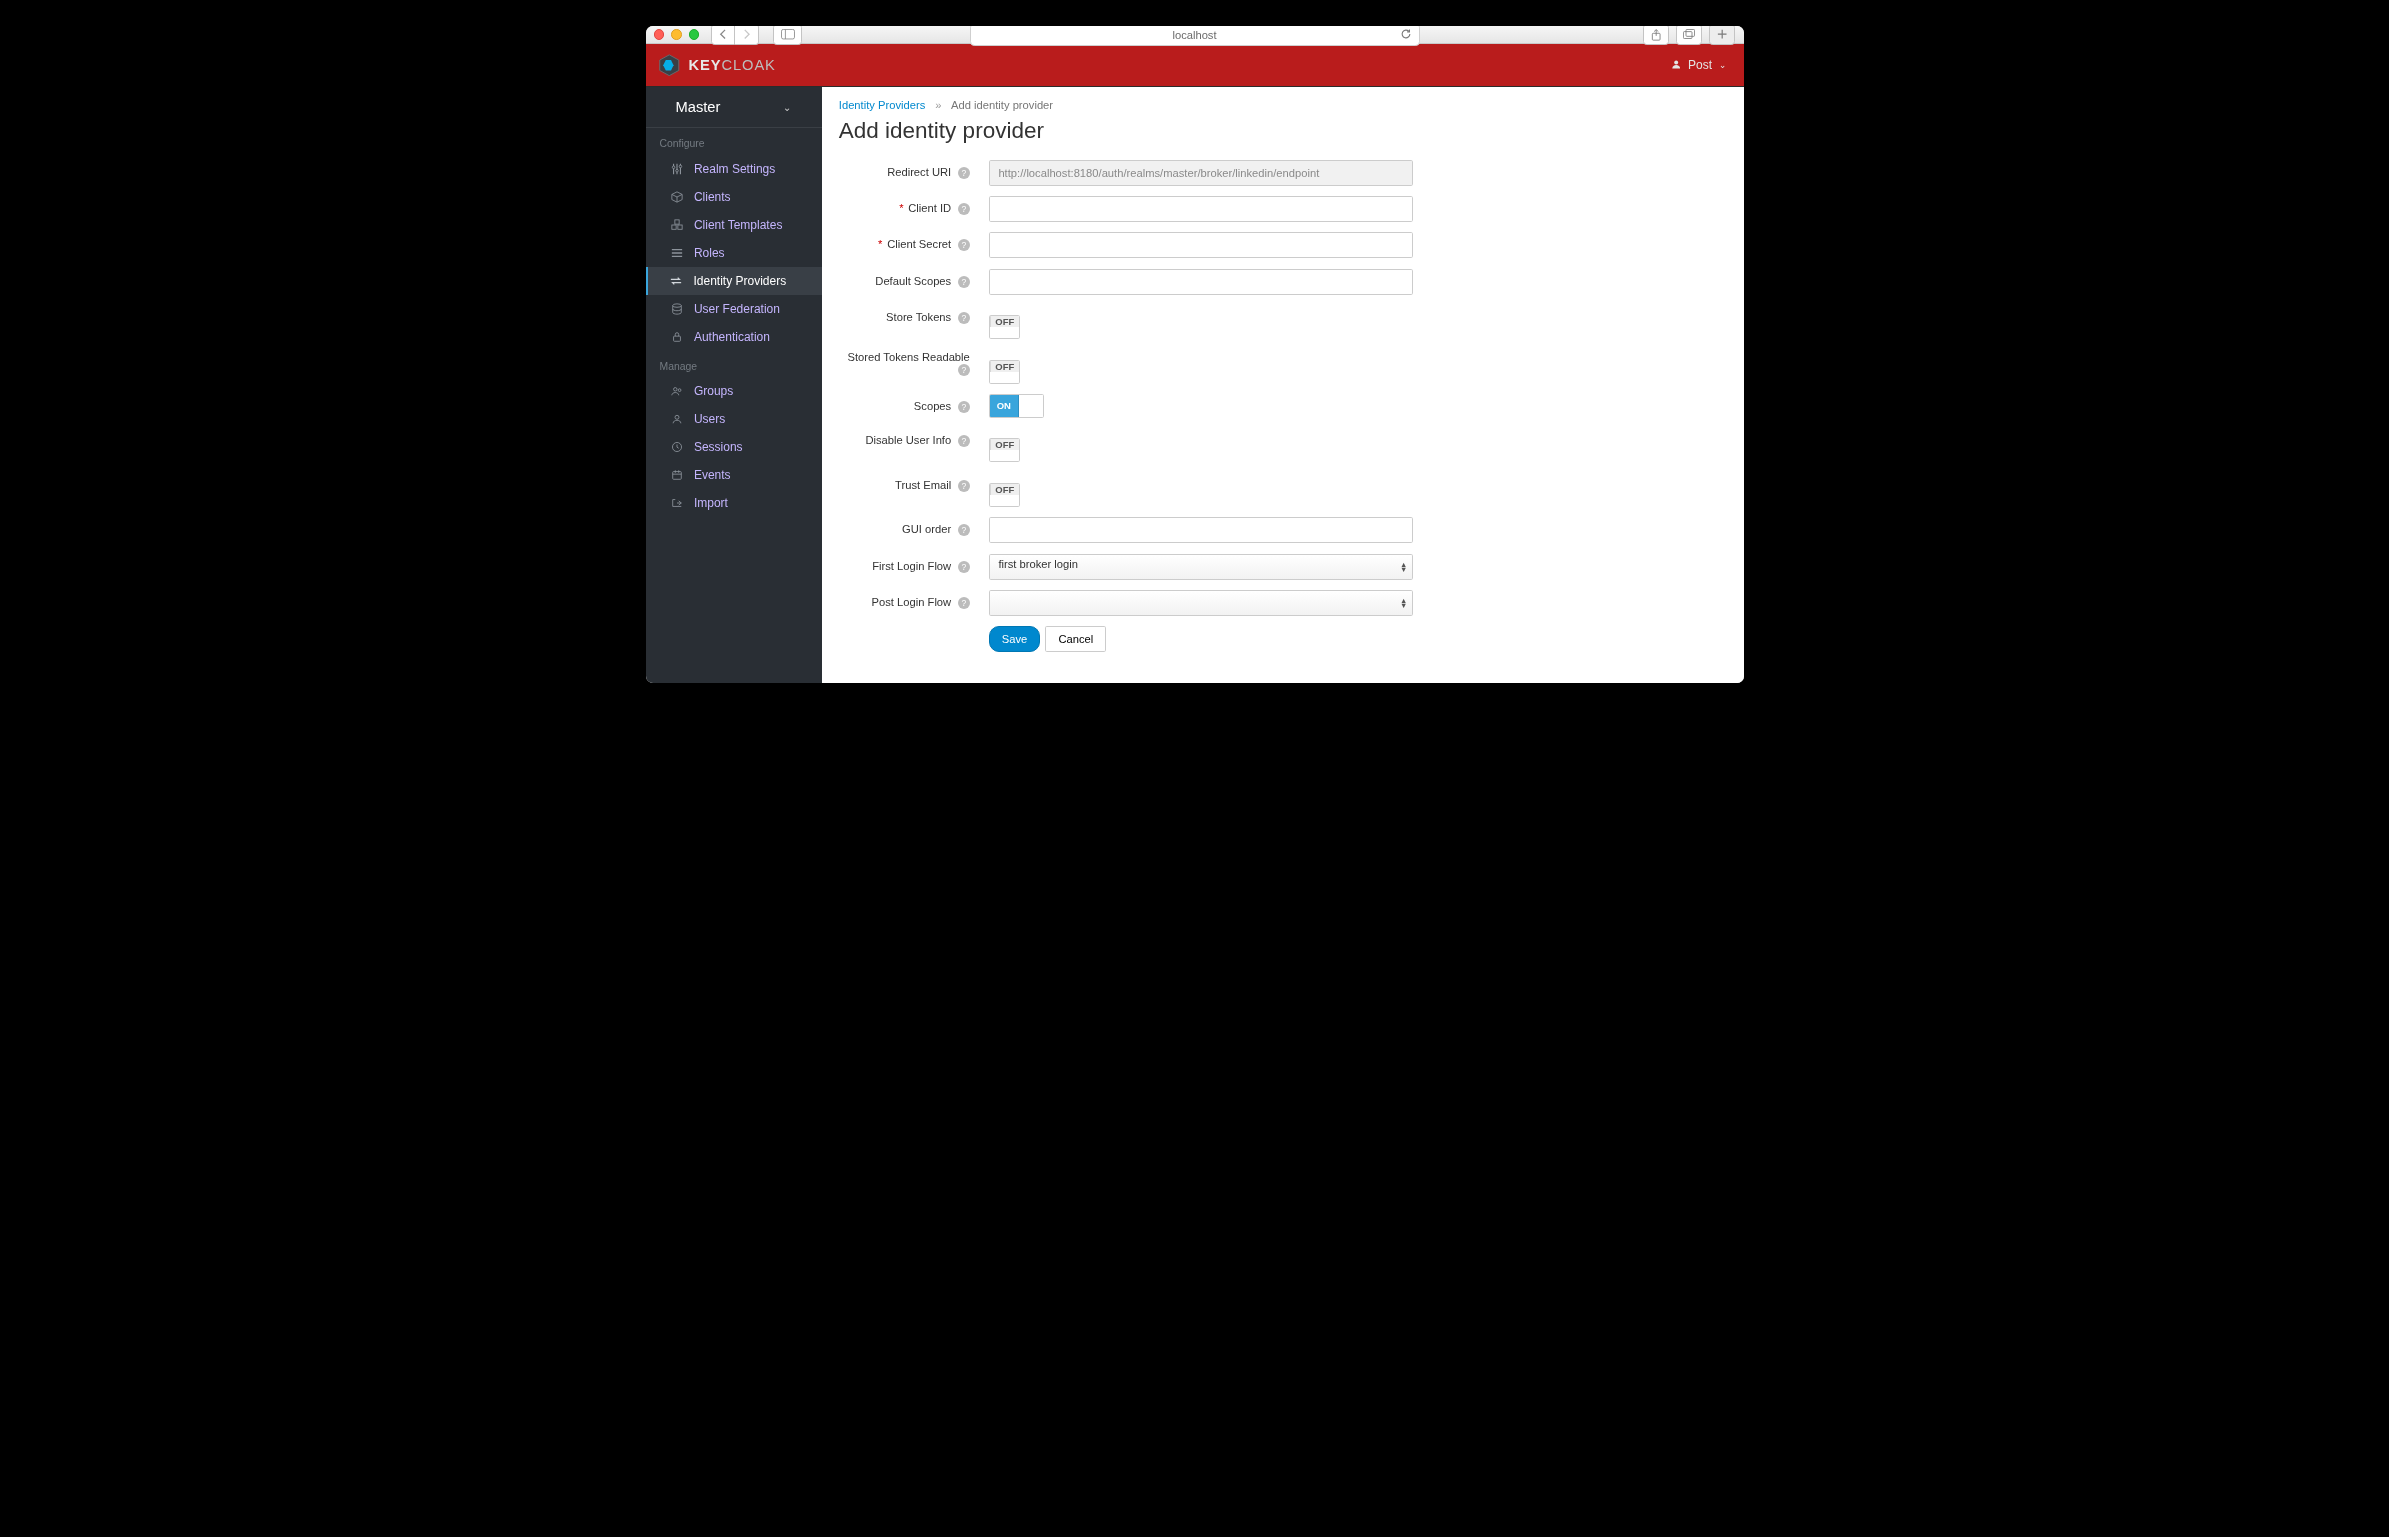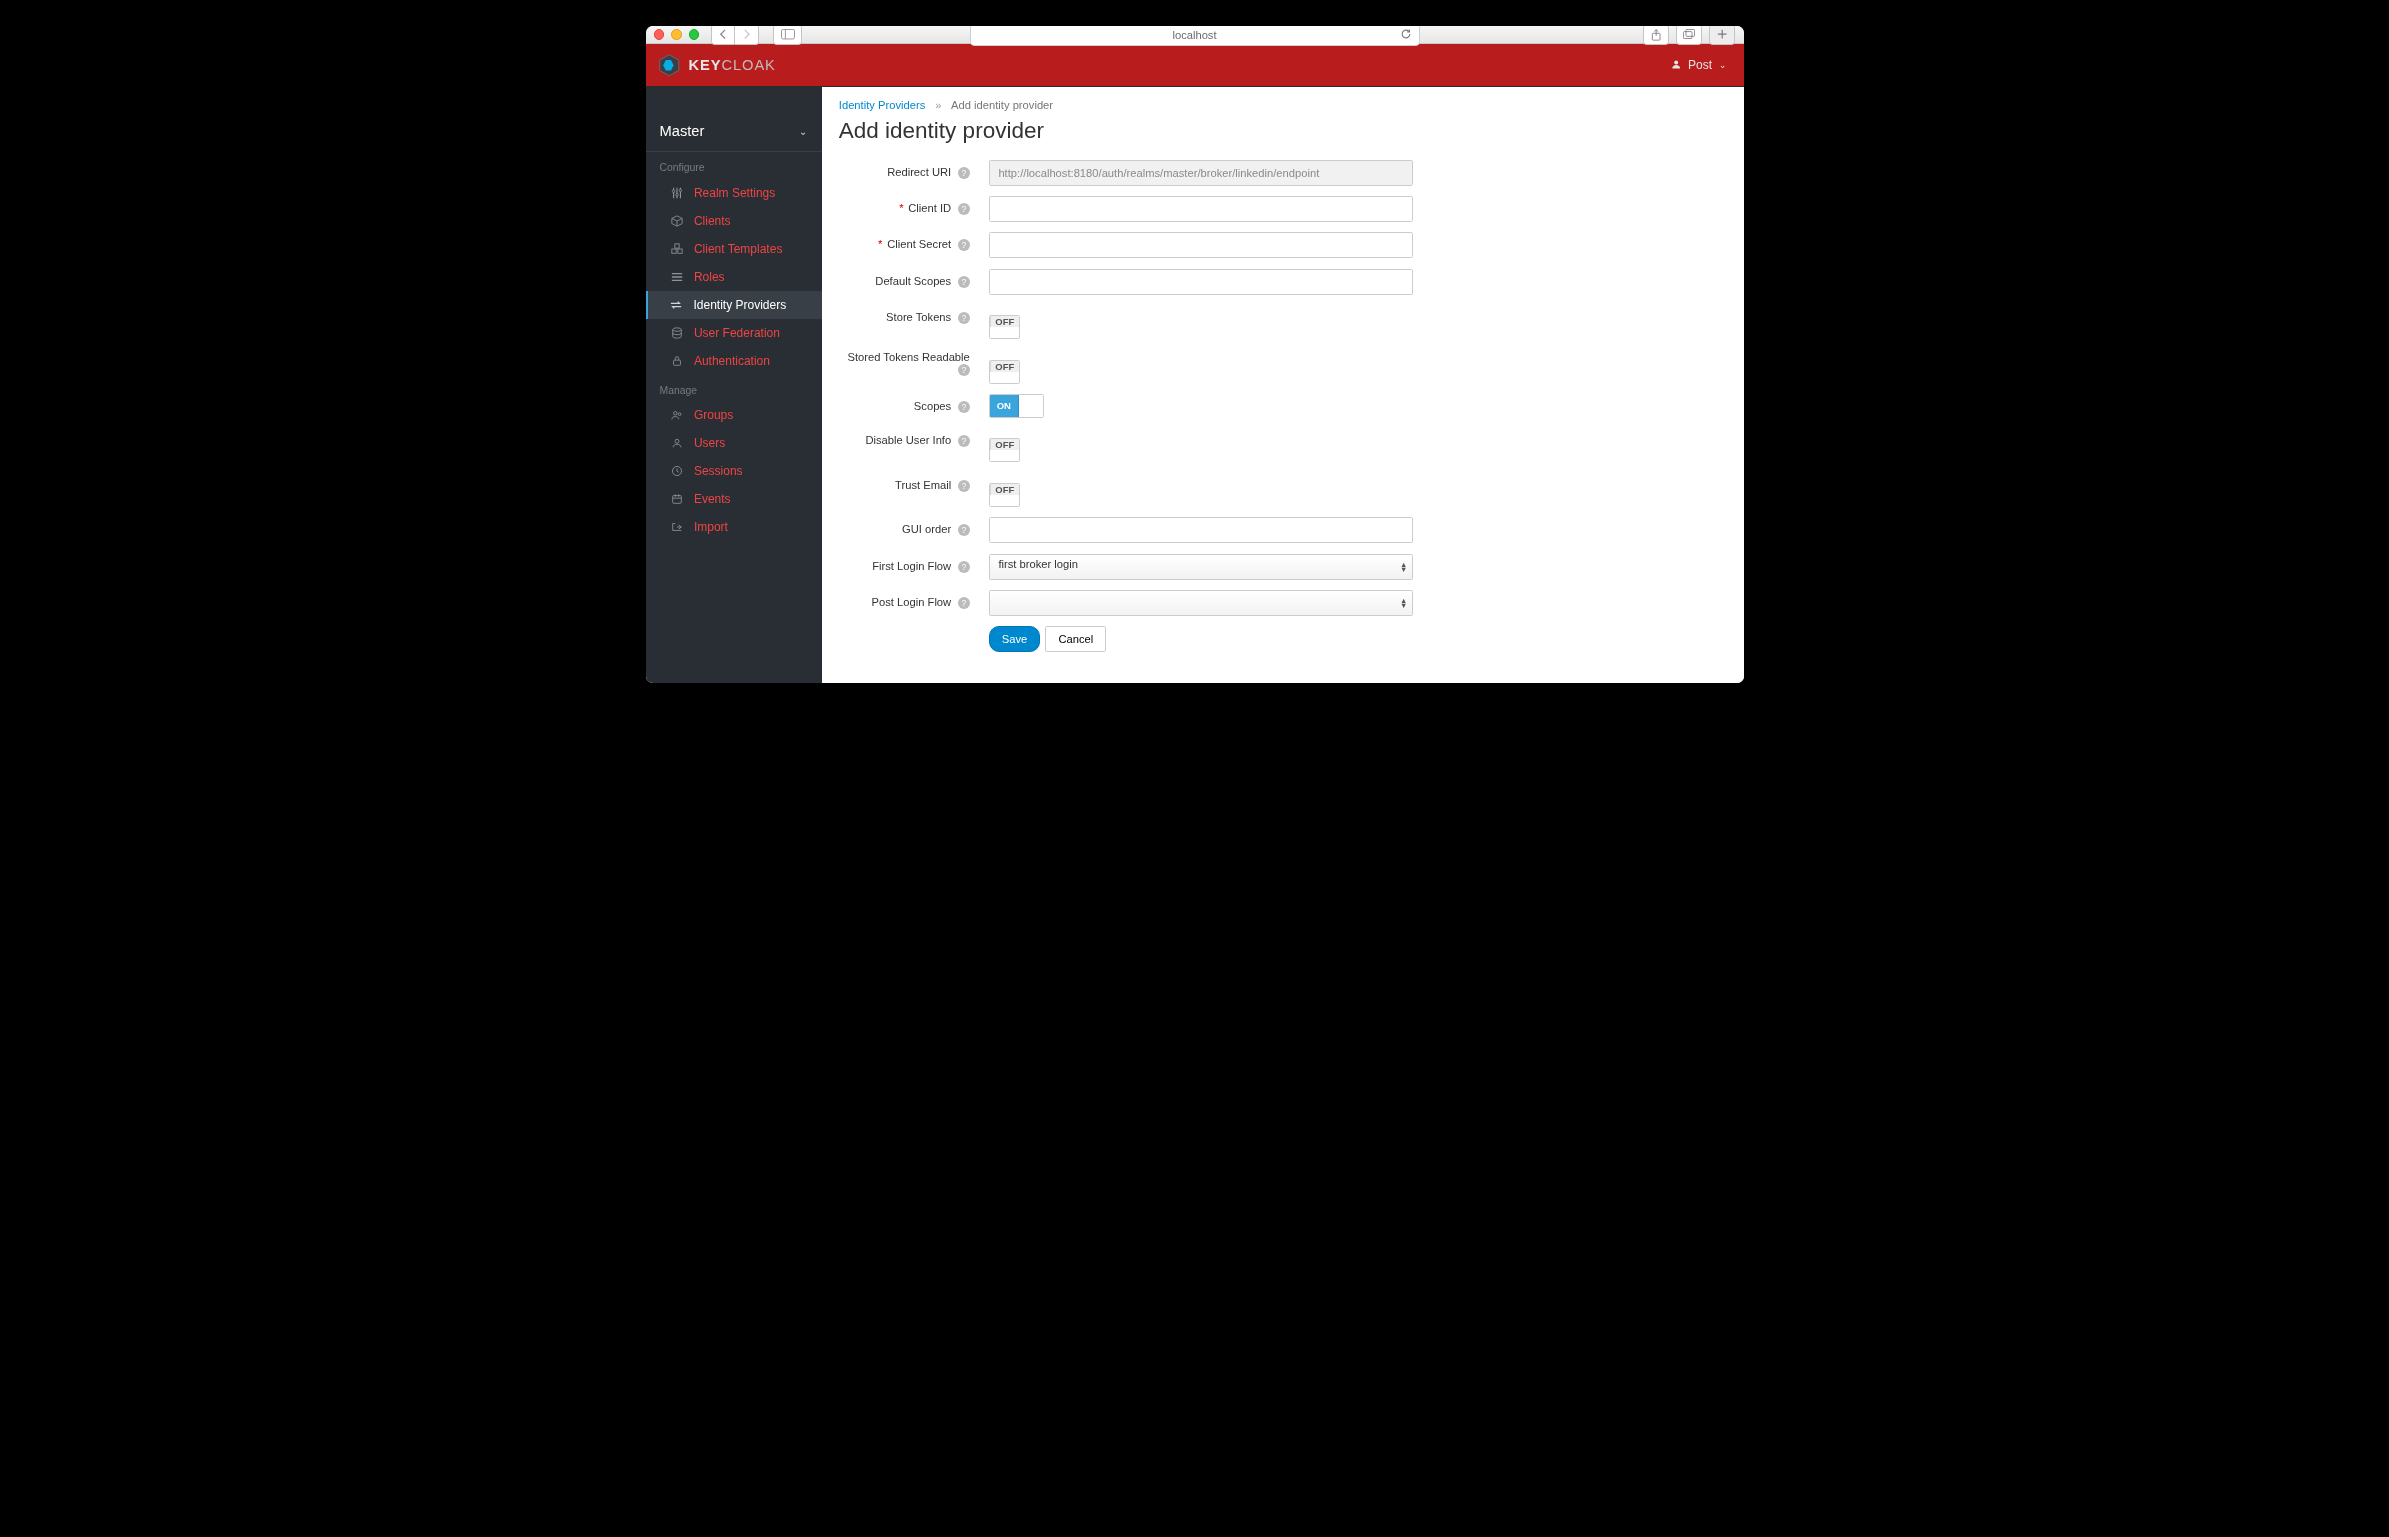--- a/index.html
+++ b/index.html
@@ -83,35 +83,34 @@
   .user-menu { color:#e4e4e4; display:flex; align-items:center; gap:7px; font-size:12px;}
   .user-menu .caret { font-size:8.6px;}
 
   
   .app-body { display:flex; height: 596px;}
   .sidebar {
     width:176px; background:#292e34; color:#dbdbdb; display:flex; flex-direction:column;
     flex-shrink:0;
   }
   .realm-select {
-    padding: 12px 14px;
+    padding: 12px 30px;
     color:#fff; font-size:14.7px; font-weight:400;
     display:flex; align-items:center; justify-content:space-between;
     border-bottom:0.9px solid #3a3f45;
-    margin-top:24px;
   }
   .realm-select .chev { font-size:10.4px; color:#c9c9c9;}
   .section-label {
     color:#747b82; font-size:10.4px; padding: 10.4px 14px 5.2px 14px;
   }
   .nav { list-style:none; }
   .nav li {
     display:flex; align-items:center; gap:10.4px;
     padding: 7px 14px 7px 24px;
-    color:#ef4444; font-size:12px;
+    color:#c4b5fd; font-size:12px;
     cursor:pointer;
   }
   .nav li .ic { width:14px; display:inline-flex; justify-content:center; color:#8c939b; font-size:11.2px;}
   .nav li.active {
     background:#393f46; color:#fff;
     border-left:2.6px solid #39a5dc; padding-left:21.6px;
   }
 
   .content {
     flex:1; padding: 12px 17.3px 26px 17.3px; background:#fff; overflow:auto;

